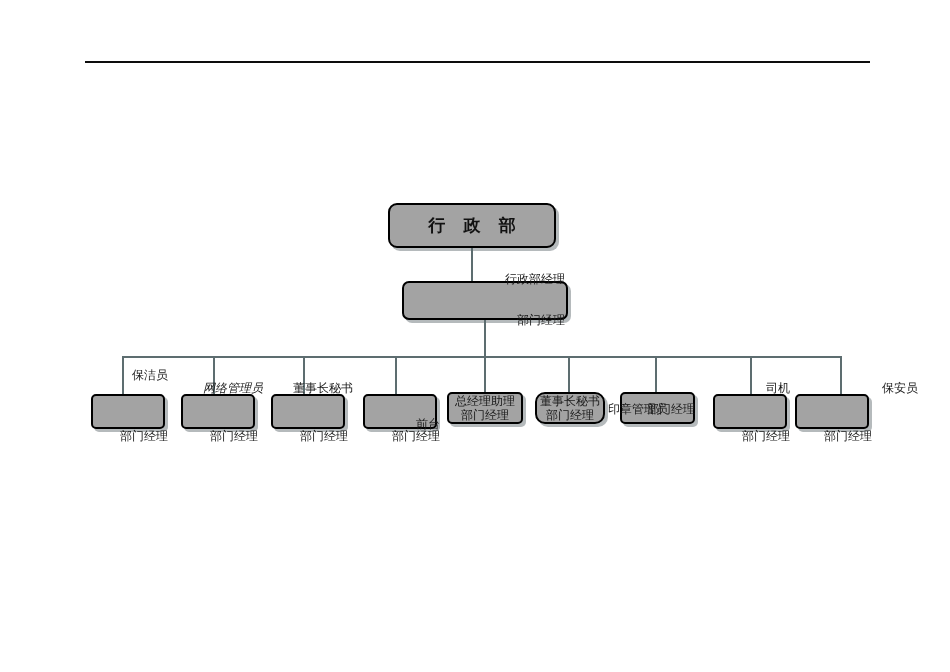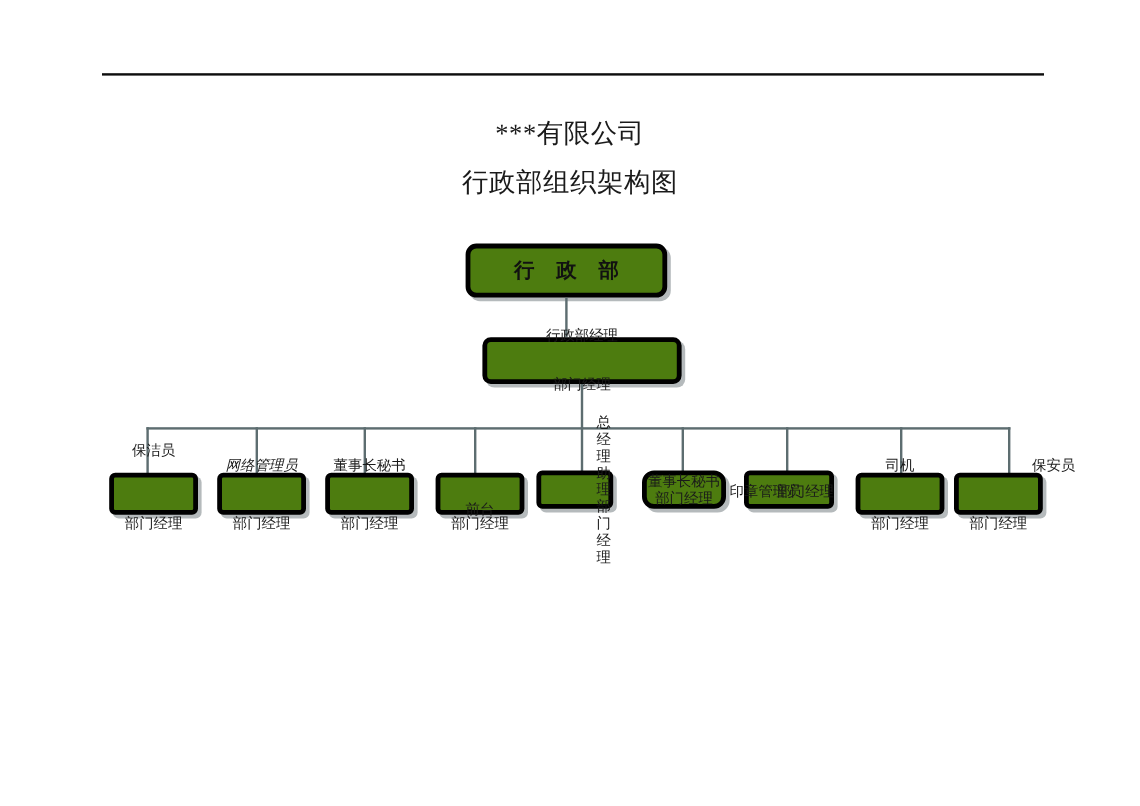--- a/index.html
+++ b/index.html
@@ -56,22 +56,22 @@
     position: absolute;
     background: #5d6d70;
   }
   .conn-v { width: 2px; }
   .conn-h { height: 2px; }
 
   
   .obox {
     position: absolute;
     box-sizing: border-box;
-    background: #4d7c0f;
-    border: 4px solid #000000;
+    background: #a3a3a3;
+    border: 2px solid #000000;
     border-radius: 7px;
     box-shadow: 3px 3px 0 rgba(120,130,133,0.55);
     display: flex;
     align-items: center;
     justify-content: center;
     text-align: center;
   }
   .obox.sq { border-radius: 5px; }
 
   .box-root {
@@ -95,21 +95,21 @@
     width: 166px;
     height: 39px;
   }
 
   
   .float-cap {
     position: absolute;
     font-size: 12px;
     line-height: 14px;
     color: #1a1a1a;
-    text-align: center;
+    text-align: right;
     white-space: nowrap;
     pointer-events: none;
   }
 
   
   .leaf-tall {
     width: 74px;
     height: 35px;
     top: 394px;
   }
@@ -135,24 +135,20 @@
     letter-spacing: 1px;
   }
 </style>
 </head>
 <body>
 
 <div id="page">
 
   <div class="header-rule"></div>
 
-  <div class="title-block">
-    <div class="title-line1">***有限公司</div>
-    <div class="title-line2">行政部组织架构图</div>
-  </div>
 
   <div class="obox box-root">
     <span class="lbl">行 政 部</span>
   </div>
 
   <div class="conn conn-v" style="left:471px; top:248px; height:33px;"></div>
 
   <div class="obox box-mgr"></div>
   <div class="float-cap" style="left:405px; top:272px; width:160px;">行政部经理</div>
   <div class="float-cap" style="left:405px; top:313px; width:160px;">部门经理</div>
@@ -180,21 +176,21 @@
   <div class="float-cap" style="left:178px; top:429px; width:80px;">部门经理</div>
 
   <div class="obox sq leaf-tall" style="left:271px;"></div>
   <div class="float-cap" style="left:263px; top:381px; width:90px;">董事长秘书</div>
   <div class="float-cap" style="left:268px; top:429px; width:80px;">部门经理</div>
 
   <div class="obox sq leaf-tall" style="left:363px;"></div>
   <div class="float-cap" style="left:360px; top:381px; width:80px;margin-top:36px;">前台</div>
   <div class="float-cap" style="left:360px; top:429px; width:80px;">部门经理</div>
 
-  <div class="obox sq leaf-mid" style="left:447px; width:64px;padding-left:48px;">
+  <div class="obox sq leaf-mid" style="left:447px; width:76px;">
     <div class="stack">
       <div>总经理助理</div>
       <div>部门经理</div>
     </div>
   </div>
 
   <div class="obox sq leaf-mid" style="left:535px; width:70px;border-radius:10px;">
     <div class="stack">
       <div>董事长秘书</div>
       <div>部门经理</div>

